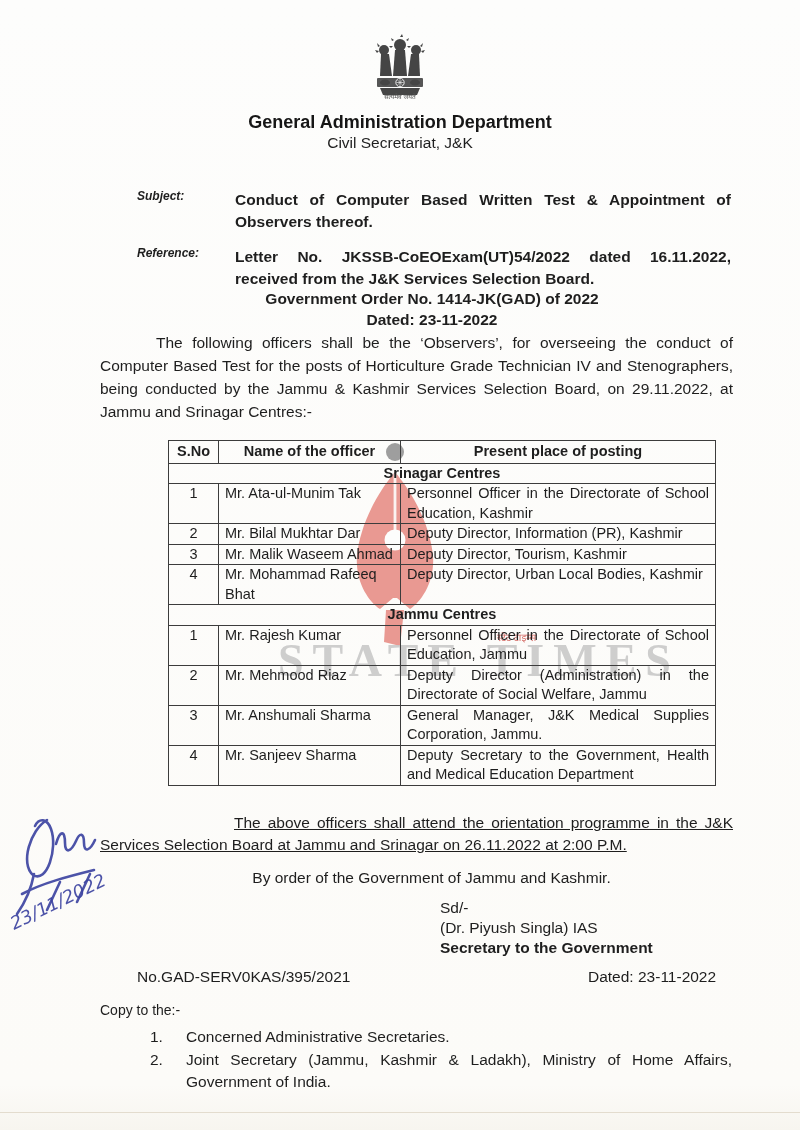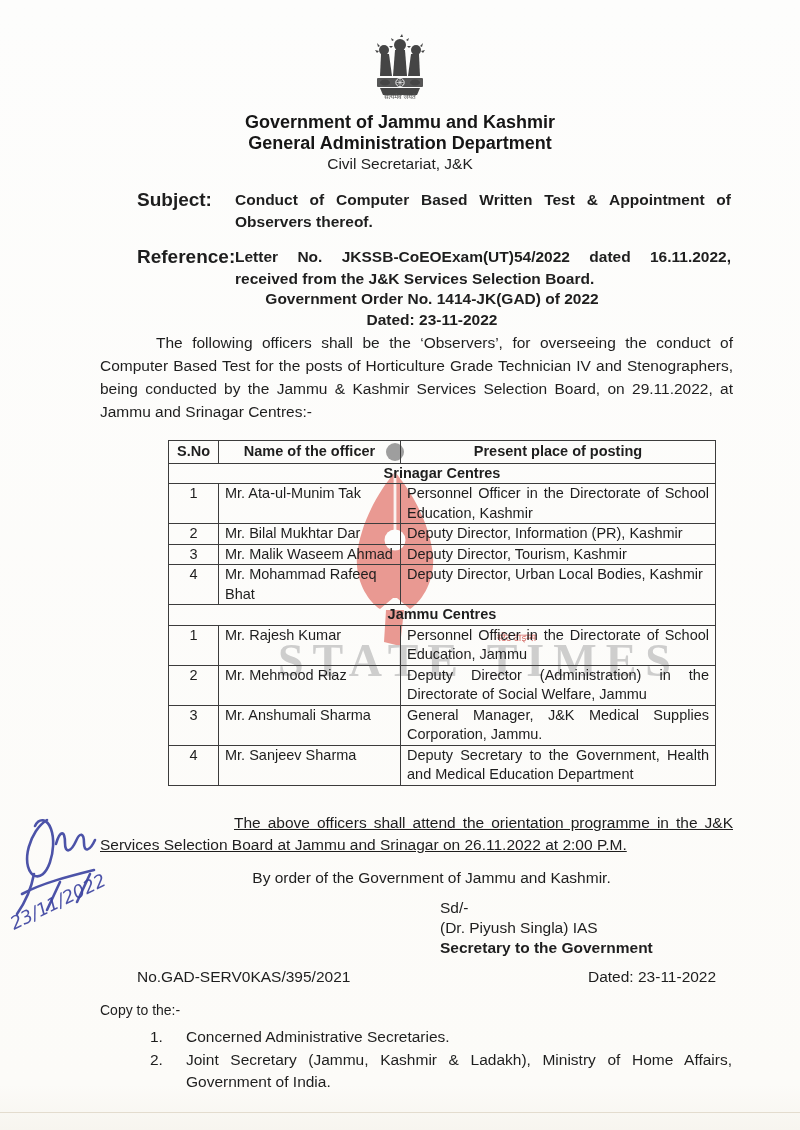--- a/index.html
+++ b/index.html
@@ -17,21 +17,21 @@
     letter-spacing:9px; color:#c6c6c6; opacity:.85; white-space:nowrap;
   }
   .wm-caption { position:absolute; left:497px; top:630px; font-size:10px; color:#cc4a44; opacity:.8; }
   
   .layer { position:absolute; left:0; top:0; width:800px; height:1130px; z-index:2; }
   .doc-header { position:absolute; top:34px; left:0; width:800px; text-align:center; }
   .doc-header svg { display:block; margin:0 auto 2px auto; }
   .title1, .title2 { font-size:18px; font-weight:700; color:#161616; line-height:21px; }
   .title3 { font-size:15.5px; line-height:20px; }
   .label-row { position:absolute; left:137px; width:594px; }
-  .label-row .lbl { position:absolute; left:0; top:0; font-weight:700; font-size:19px; }
+  .label-row .lbl { position:absolute; left:0; top:0; font-weight:700; font-size:12px;font-style:italic; }
   .label-row .txt { margin-left:98px; font-weight:700; font-size:15.5px; line-height:22px; text-align:justify; }
   .subject-row { top:189px; }
   .reference-row { top:246px; }
   .gov-order { position:absolute; top:288px; left:100px; width:632px; padding-left:32px; text-align:center; }
   .gov-order div { font-weight:700; font-size:15.5px; line-height:21px; }
   .body-par {
     position:absolute; top:331px; left:100px; width:633px;
     font-size:15.5px; line-height:23px; text-align:justify; text-indent:56px;
   }
   
@@ -99,21 +99,20 @@
           <path d="M43,20 h8 l1,22 h-12 z"></path>
           <rect x="9" y="44" width="46" height="9" rx="1" fill="#565656"></rect>
           <circle cx="32" cy="48.5" r="4.2" fill="#454545" stroke="#e8e8e8" stroke-width="1"></circle>
           <path d="M32,44.8 v7.4 M28.3,48.5 h7.4 M29.4,45.9 l5.2,5.2 M34.6,45.9 l-5.2,5.2" stroke="#e8e8e8" stroke-width="0.7"></path>
           <ellipse cx="17" cy="48.5" rx="5" ry="3" fill="#454545"></ellipse>
           <ellipse cx="47" cy="48.5" rx="5" ry="3" fill="#454545"></ellipse>
           <path d="M12,54 h40 l-3,7 h-34 z"></path>
         </g>
         <text x="32" y="65" text-anchor="middle" font-size="6.5" fill="#555">सत्यमेव जयते</text>
       </svg>
-      <div class="title1">Government of Jammu and Kashmir</div>
       <div class="title2">General Administration Department</div>
       <div class="title3">Civil Secretariat, J&amp;K</div>
     </div>
 
     <div class="label-row subject-row">
       <span class="lbl">Subject:</span>
       <div class="txt">Conduct of Computer Based Written Test &amp; Appointment of Observers thereof.</div>
     </div>
 
     <div class="label-row reference-row">

